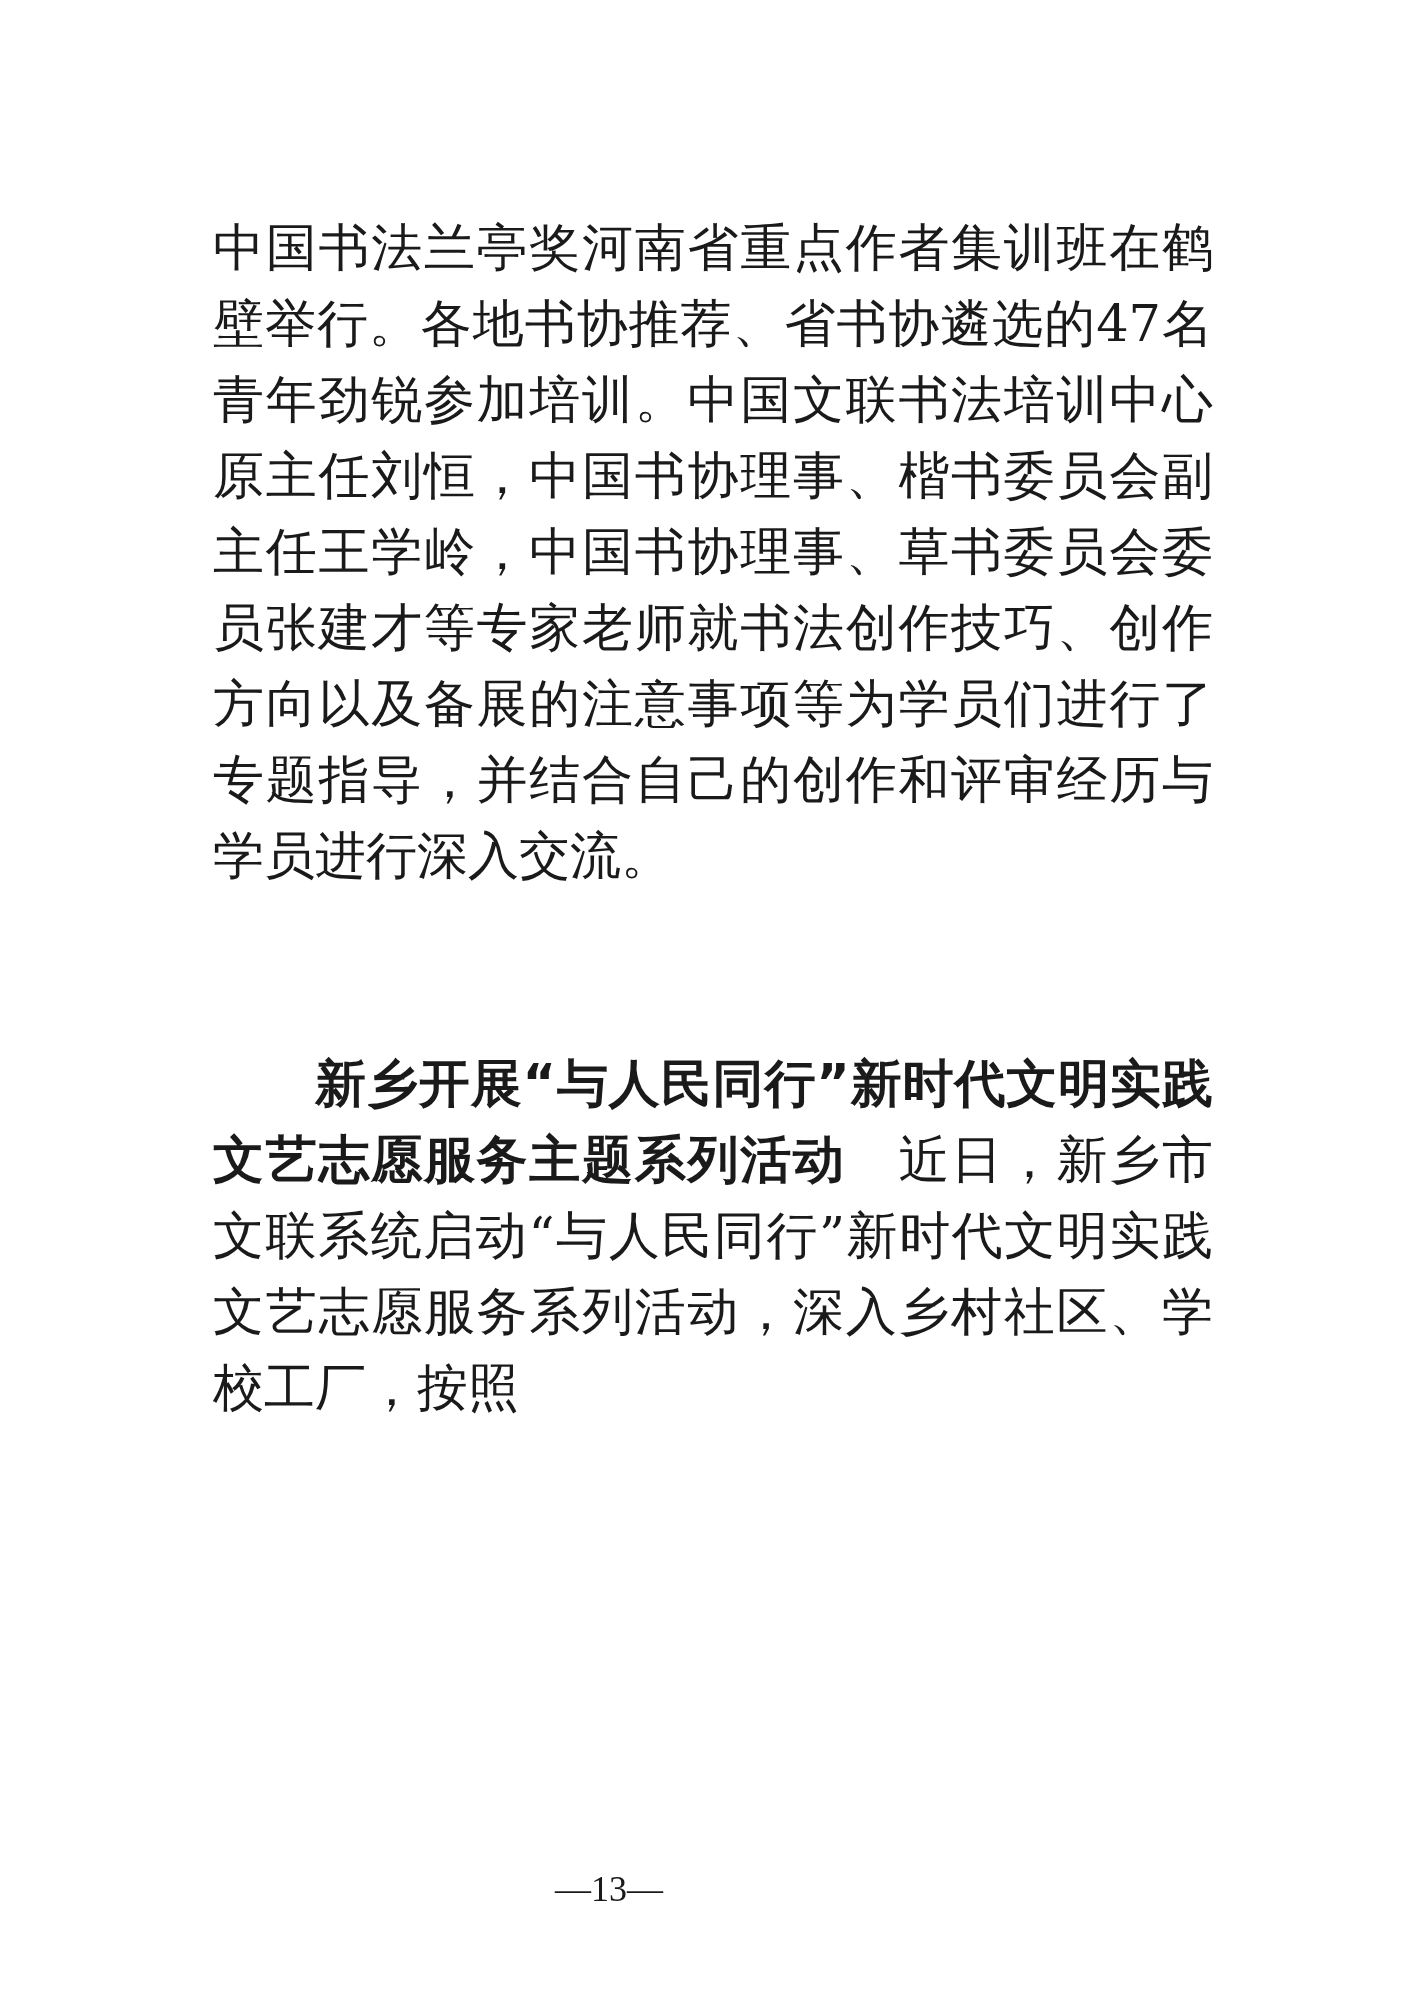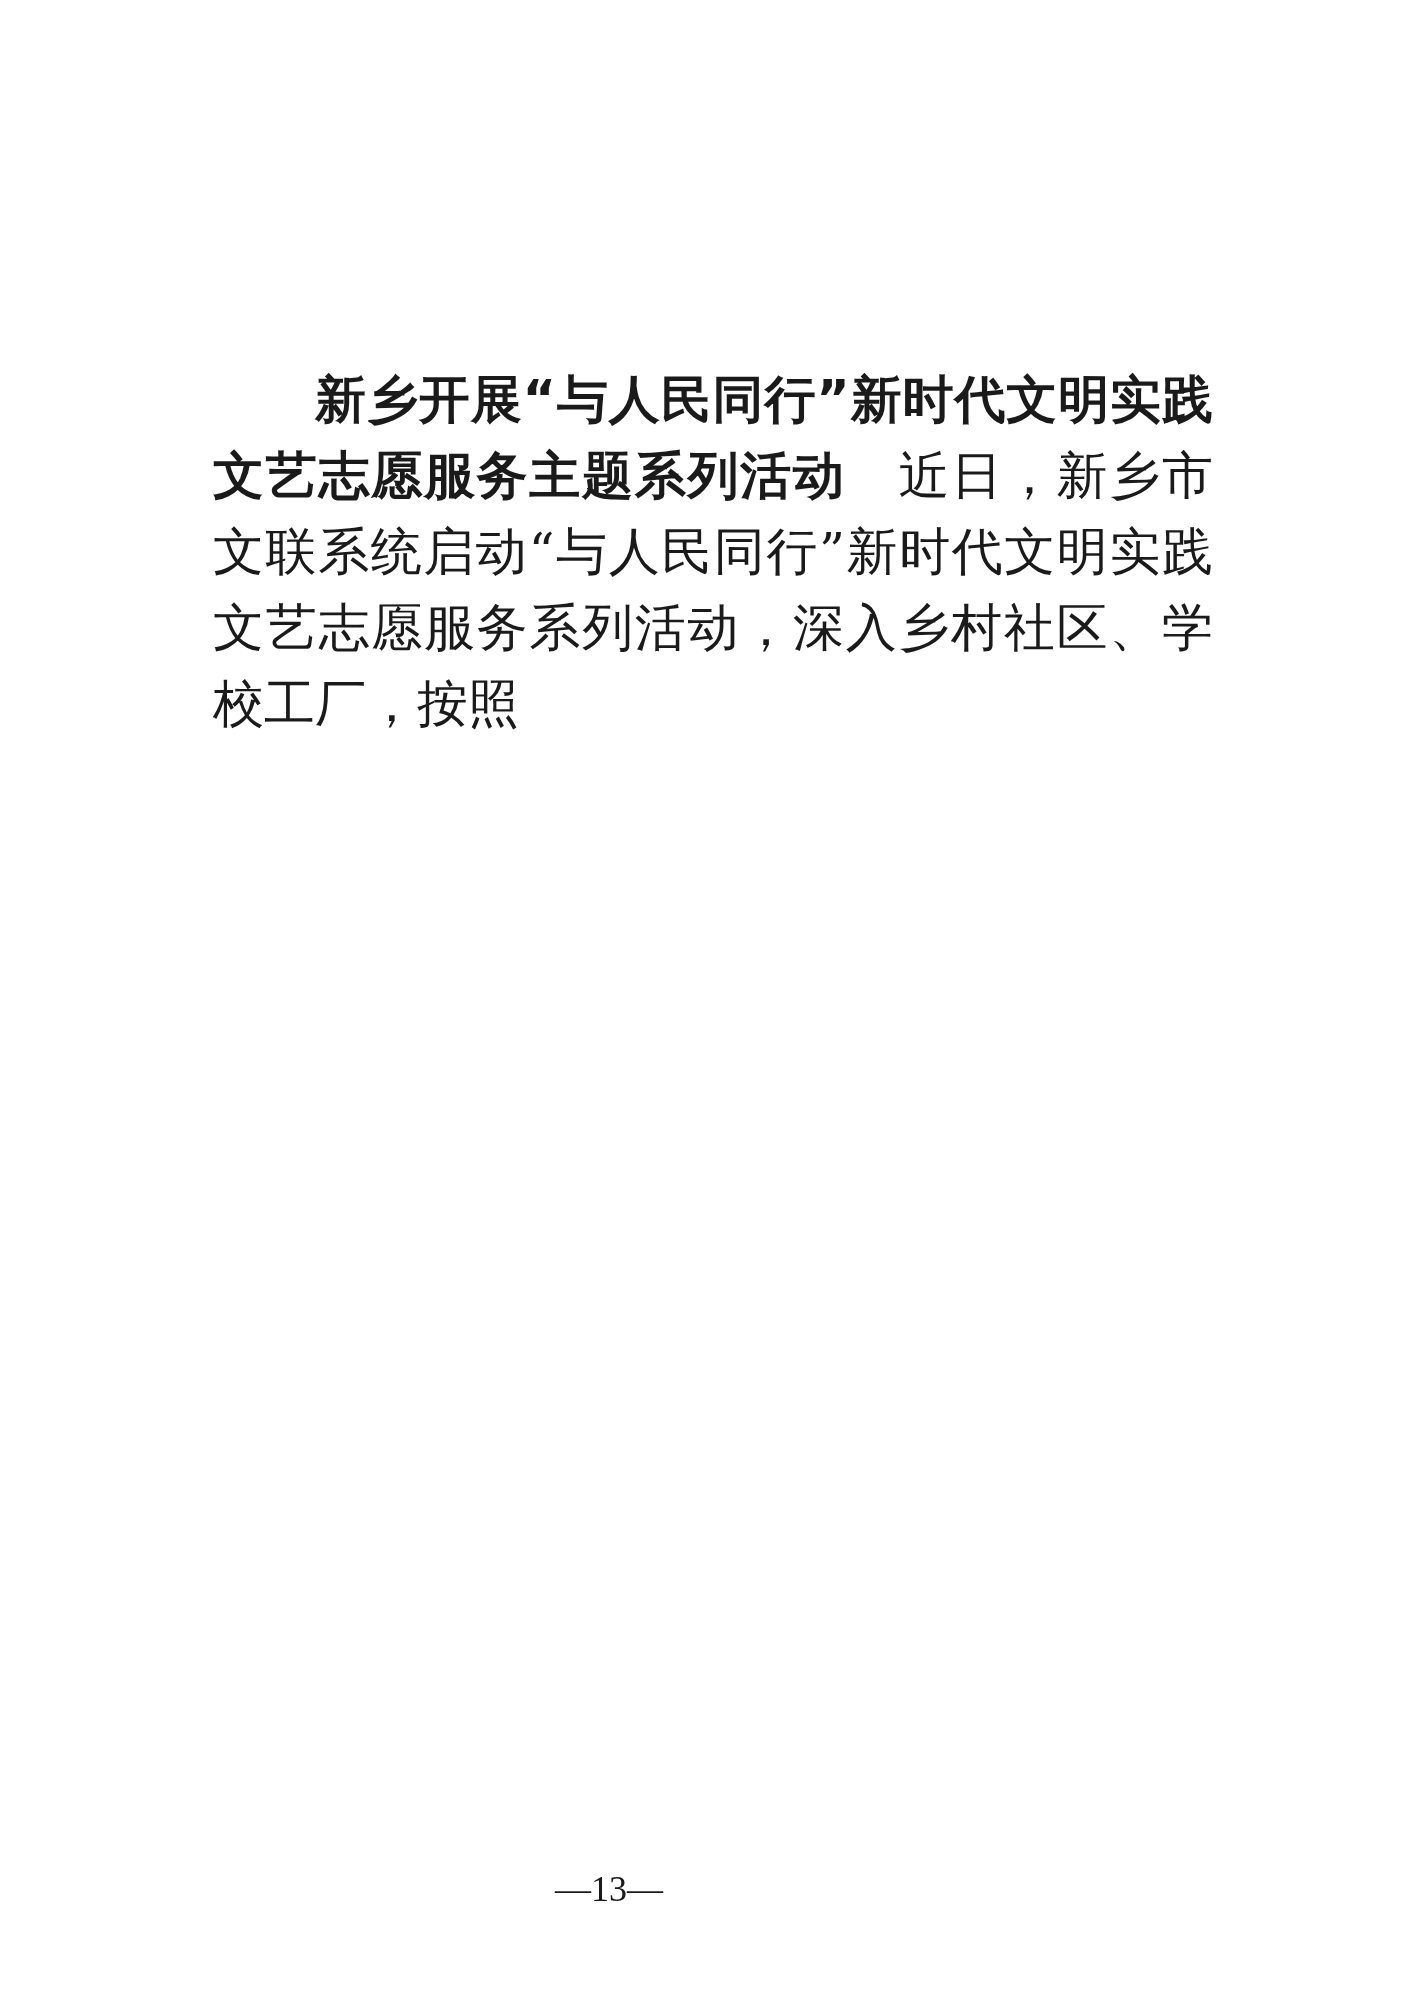--- a/index.html
+++ b/index.html
@@ -18,20 +18,23 @@
   .footer {
     position: absolute; left: 0; width: 1218px; top: 1868px; text-align: center;
     font-family: "Liberation Serif", "DejaVu Serif", serif; font-size: 36px; color: #1a1a1a;
   }
 </style>
 </head>
 <body>
 
 <div class="page">
   <div class="content">
+    <p class="para">
+      <span>中国书法兰亭奖河南省重点作者集训班在鹤壁举行。各地书协推荐、省书协遴选的47名青年劲锐参加培训。中国文联书法培训中心原主任刘恒，中国书协理事、楷书委员会副主任王学岭，中国书协理事、草书委员会委员张建才等专家老师就书法创作技巧、创作方向以及备展的注意事项等为学员们进行了专题指导，并结合自己的创作和评审经历与学员进行深入交流。</span>
+    </p>
     <div class="gap"></div>
     <div class="gap"></div>
     <p class="para indent">
       <span class="heading">新乡开展“与人民同行”新时代文明实践文艺志愿服务主题系列活动</span> <span>近日，新乡市文联系统启动“与人民同行”新时代文明实践文艺志愿服务系列活动，深入乡村社区、学校工厂，按照</span>
     </p>
   </div>
   <div class="footer">—13—</div>
 </div>
 
 </body></html>

